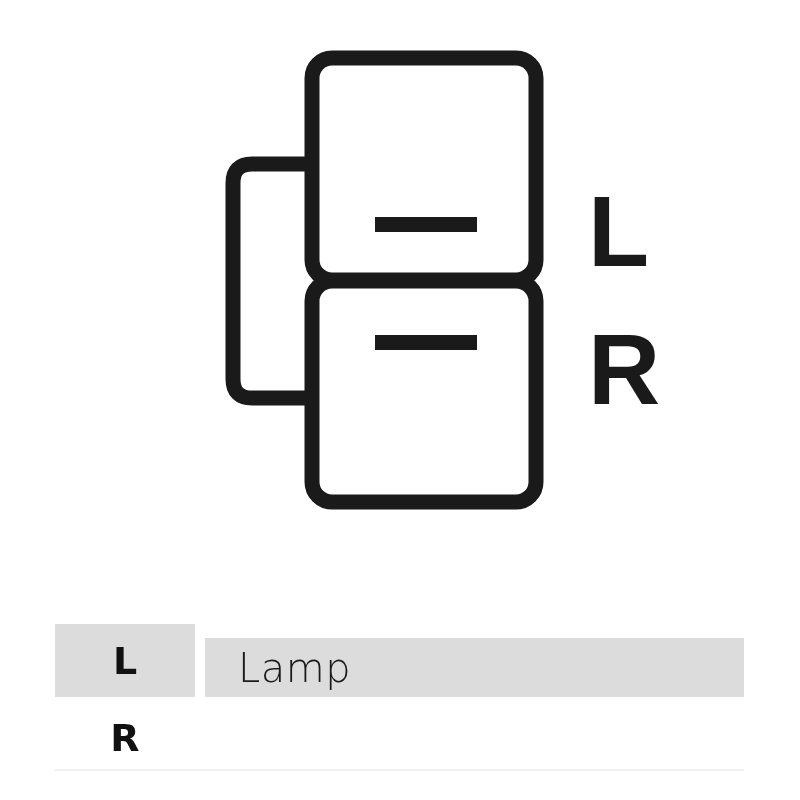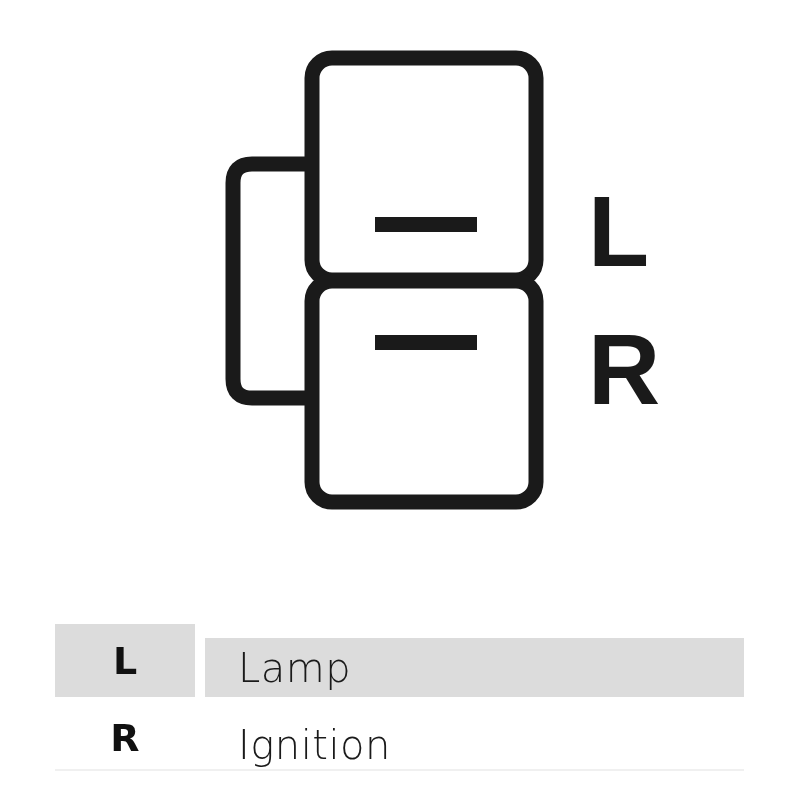--- a/index.html
+++ b/index.html
@@ -103,15 +103,14 @@
 
 <div class="legend-table">
   <div class="legend-row shaded">
     <div class="cell code">L</div>
     <div class="cell gap"></div>
     <div class="cell desc">Lamp</div>
   </div>
   <div class="legend-row plain">
     <div class="cell code">R</div>
     <div class="cell gap"></div>
-    <div class="cell desc">Ignition</div>
   </div>
 </div>
 
 </body></html>

